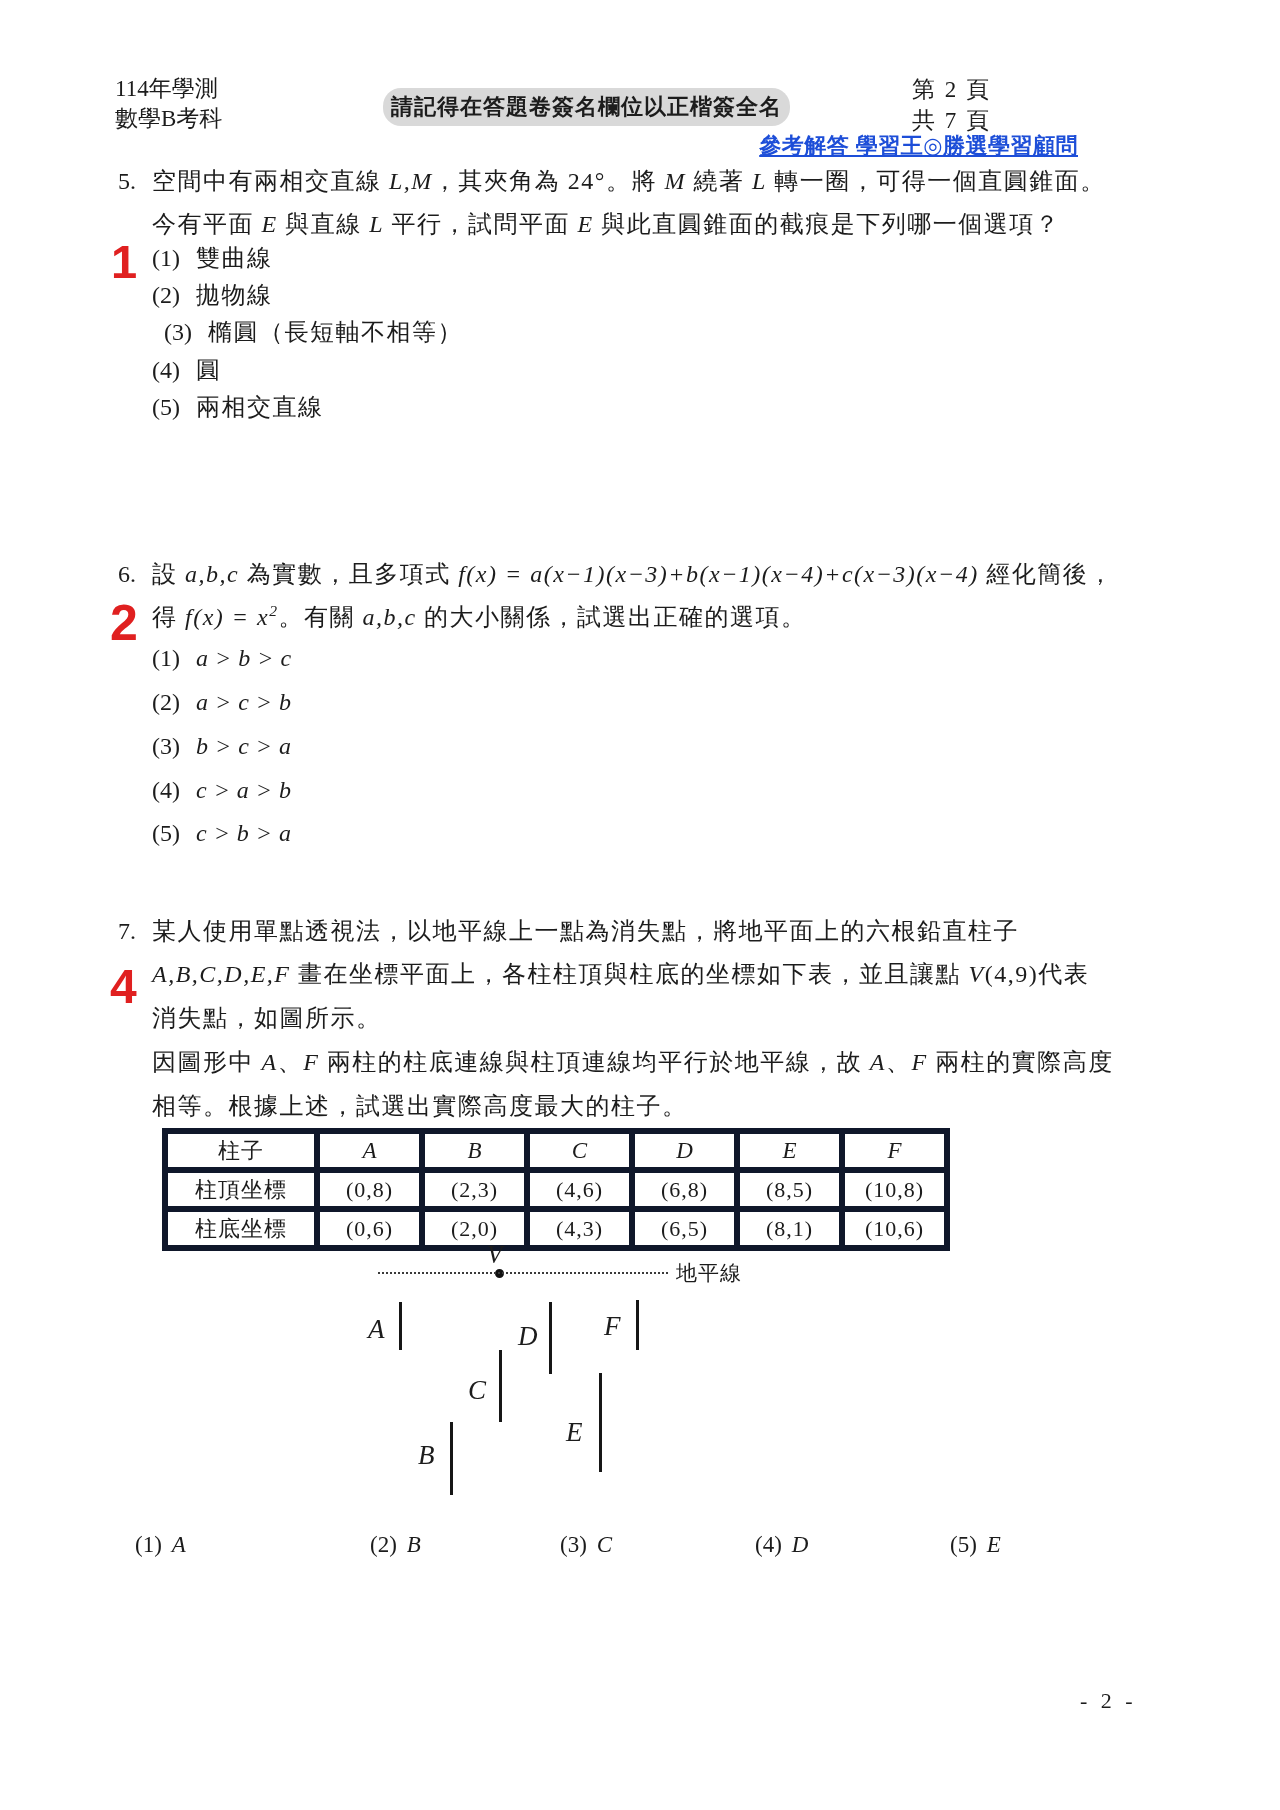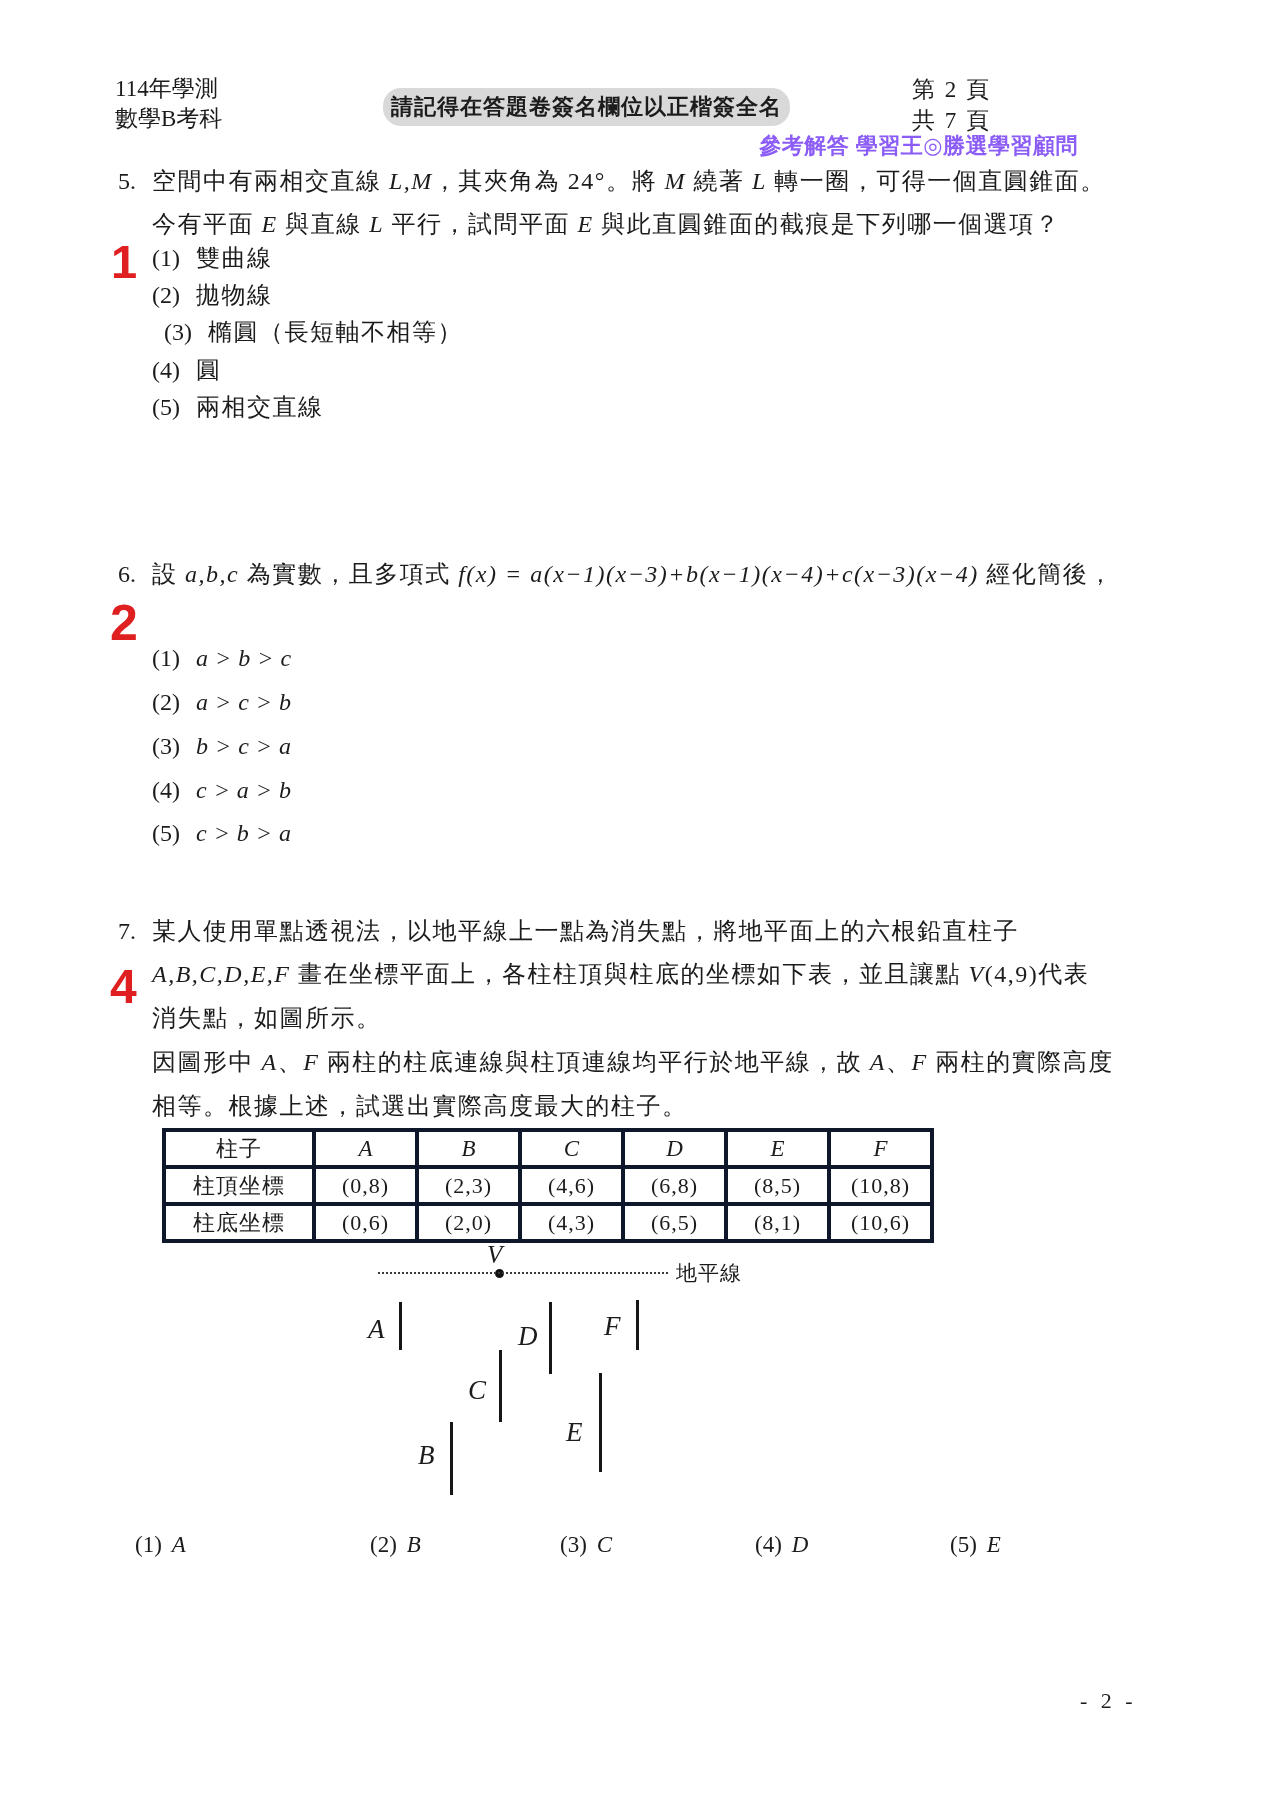--- a/index.html
+++ b/index.html
@@ -44,21 +44,21 @@
   
   .q7-l1{left:118px;top:915px;}
   .q7-l2{left:152px;top:958px;}
   .mark4{left:110px;top:963px;font-size:48px;}
   .q7-l3{left:152px;top:1002px;}
   .q7-l4{left:152px;top:1046px;}
   .q7-l5{left:152px;top:1090px;}
   
   .qtable{position:absolute;left:162px;top:1128px;border-collapse:collapse;
     table-layout:fixed;font-size:22px;}
-  .qtable td{border:4px solid #0f172a;text-align:center;height:33px;
+  .qtable td{border:6px solid #0f172a;text-align:center;height:33px;
     padding:0 4px;letter-spacing:1px;}
   .qtable .c0{width:138px;} .qtable .cx{width:91px;}
   .qtable .lt{font-style:italic;font-size:23px;letter-spacing:0;}
   
   .fig-v{left:487px;top:1241px;font-style:italic;font-size:25px;}
   .fig-dot{left:495px;top:1269px;width:9px;height:9px;border-radius:50%;background:#111;}
   .fig-horizon{left:378px;top:1272px;width:290px;border-top:2px dotted #3a3a3a;height:0;}
   .fig-hlabel{left:676px;top:1259px;font-size:21px;letter-spacing:1px;}
   .seg{position:absolute;width:3px;background:#161616;}
   .seg-a{left:399px;top:1302px;height:48px;}
@@ -86,36 +86,37 @@
 
   <div class="abs h-left">
     <div>114年學測</div>
     <div>數學B考科</div>
   </div>
   <div class="abs h-notice" style="background: rgb(217, 217, 217);">請記得在答題卷簽名欄位以正楷簽全名</div>
   <div class="abs h-pages">
     <div>第 2 頁</div>
     <div>共 7 頁</div>
   </div>
-  <div class="abs h-credit" style="color: #8b5cf6;">參考解答 學習王◎勝選學習顧問</div>
+  <div class="abs h-credit" style="color: #1d4ed8; text-decoration: underline;">參考解答 學習王◎勝選學習顧問</div>
 
   <div class="abs cn qline q5-l1">
     <span class="qnum">5.</span><span><span>空間中有兩相交直線 </span><span style="font-style: italic;">L,M</span><span>，其夾角為 24°。將 </span><span style="font-style: italic;">M</span><span> 繞著 </span><span style="font-style: italic;">L</span><span> 轉一圈，可得一個直圓錐面。</span></span>
   </div>
   <div class="abs cn qline q5-l2"><span>今有平面 </span><span style="font-style: italic;">E</span><span> 與直線 </span><span style="font-style: italic;">L</span><span> 平行，試問平面 </span><span style="font-style: italic;">E</span><span> 與此直圓錐面的截痕是下列哪一個選項？</span></div>
   <div class="abs ansmark mark1" style="color: rgb(224, 32, 32);">1</div>
   <div class="abs cn opt q5-o0"><span class="olabel">(1)</span><span>雙曲線</span></div>
   <div class="abs cn opt q5-o1"><span class="olabel">(2)</span><span>拋物線</span></div>
   <div class="abs cn opt q5-o2"><span class="olabel">(3)</span><span>橢圓（長短軸不相等）</span></div>
   <div class="abs cn opt q5-o3"><span class="olabel">(4)</span><span>圓</span></div>
   <div class="abs cn opt q5-o4"><span class="olabel">(5)</span><span>兩相交直線</span></div>
 
   <div class="abs cn qline q6-l1">
     <span class="qnum">6.</span><span><span>設 </span><span style="font-style: italic;">a,b,c</span><span> 為實數，且多項式 </span><span style="font-style: italic;">f(x) = a(x−1)(x−3)+b(x−1)(x−4)+c(x−3)(x−4)</span><span> 經化簡後，</span></span>
   </div>
+  <div class="abs cn qline q6-l2"><span>得 </span><span style="font-style: italic;">f(x) = x</span><sup style="font-style: italic;">2</sup><span>。有關 </span><span style="font-style: italic;">a,b,c</span><span> 的大小關係，試選出正確的選項。</span></div>
   <div class="abs ansmark mark2" style="color: rgb(224, 32, 32);">2</div>
   <div class="abs cn opt q6-o0"><span class="olabel">(1)</span><span class="it">a &gt; b &gt; c</span></div>
   <div class="abs cn opt q6-o1"><span class="olabel">(2)</span><span class="it">a &gt; c &gt; b</span></div>
   <div class="abs cn opt q6-o2"><span class="olabel">(3)</span><span class="it">b &gt; c &gt; a</span></div>
   <div class="abs cn opt q6-o3"><span class="olabel">(4)</span><span class="it">c &gt; a &gt; b</span></div>
   <div class="abs cn opt q6-o4"><span class="olabel">(5)</span><span class="it">c &gt; b &gt; a</span></div>
 
   <div class="abs cn qline q7-l1">
     <span class="qnum">7.</span><span>某人使用單點透視法，以地平線上一點為消失點，將地平面上的六根鉛直柱子</span>
   </div>

